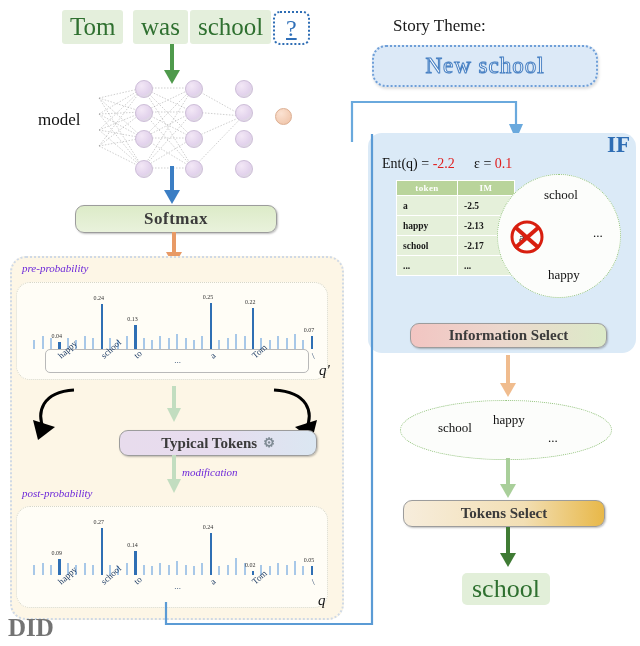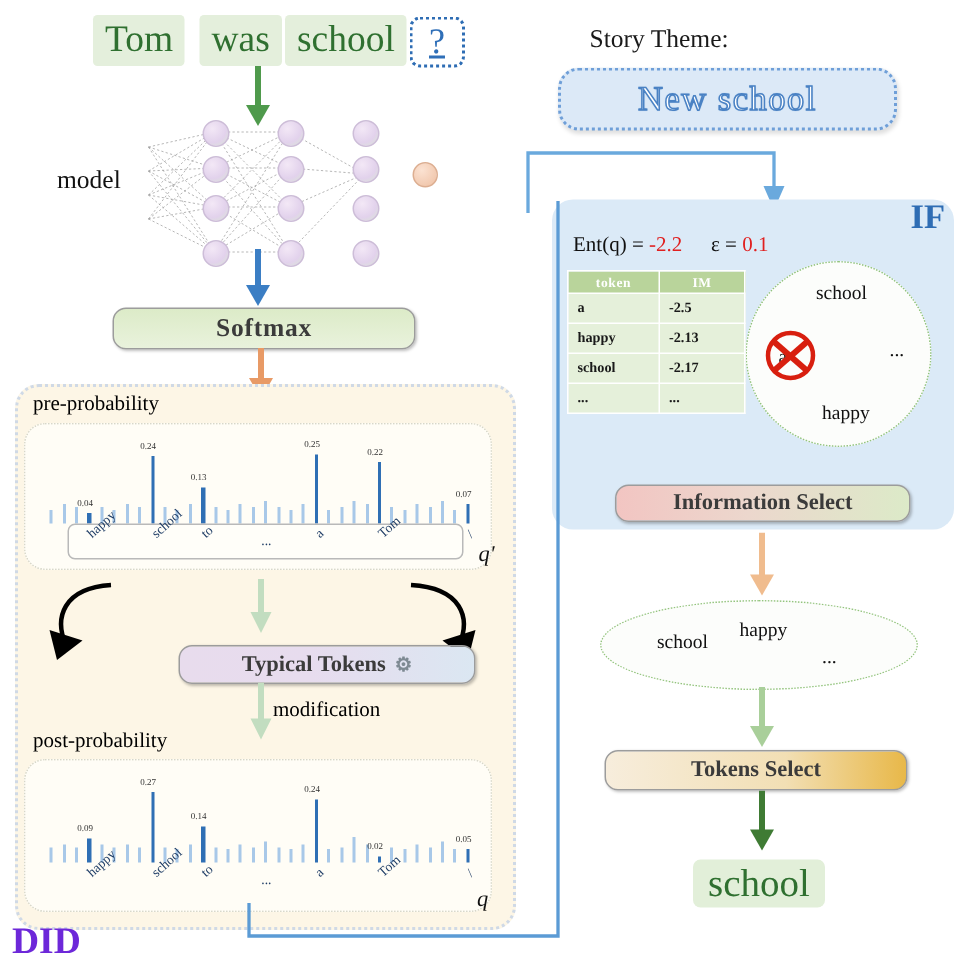--- a/index.html
+++ b/index.html
@@ -85,24 +85,24 @@
     display:flex;align-items:center;justify-content:center;
     box-shadow:1px 2px 3px rgba(0,0,0,.13);
   }
   .theme-text{
     font-size:23px;color:#ffffff;font-family:"Liberation Serif", serif;
     -webkit-text-stroke:1px #4a82c4;
     text-shadow:0 0 1px #4a82c4;letter-spacing:1px;
   }
   .plain{font-size:17px;color:#1a1a1a;font-family:"Liberation Serif", serif;}
   .ifflag{font-size:23px;color:#2e6db4;font-weight:bold;font-family:"Liberation Serif", serif;}
-  .didflag{font-size:25px;color:#6d28d9;font-weight:bold;font-family:"Liberation Serif", serif;}
+  .didflag{font-size:25px;color:#737373;font-weight:bold;font-family:"Liberation Serif", serif;}
   .ent{font-size:14px;color:#111;font-family:"Liberation Serif", serif;}
   .entval{color:#e02020;}
-  .cap{font-size:14px;color:#000000;font-family:"Liberation Serif", serif;}
+  .cap{font-size:11px;color:#6d28d9;font-family:"Liberation Serif", serif;font-style:italic;}
   .qmark{font-size:15px;color:#111;font-style:italic;font-family:"Liberation Serif", serif;}
   .result{
     background:#e2efd9;color:#2f7030;font-size:26px;border-radius:5px;
     padding:1px 10px;font-family:"Liberation Serif", serif;
   }
   .gear{font-size:13px;color:#7e8a93;margin-left:6px;}
 </style>
 </head>
 <body>
 
@@ -345,21 +345,21 @@
 
 <div class="abs ent" style="left:382px;top:156px;">
   <span>Ent(q) =</span>
   <span class="entval">-2.2</span>
 </div>
 <div class="abs ent" style="left:474px;top:156px;">
   <span>ε =</span>
   <span class="entval">0.1</span>
 </div>
 
-<table class="abs imtab" style="left:378px;top:180px;">
+<table class="abs imtab" style="left:396px;top:180px;">
   <thead>
     <tr>
       <th style="width:48px;">token</th>
       <th style="width:44px;">IM</th>
     </tr>
   </thead>
   <tbody id="imtab-body">
       <tr>
         <td>a</td>
         <td>-2.5</td>

